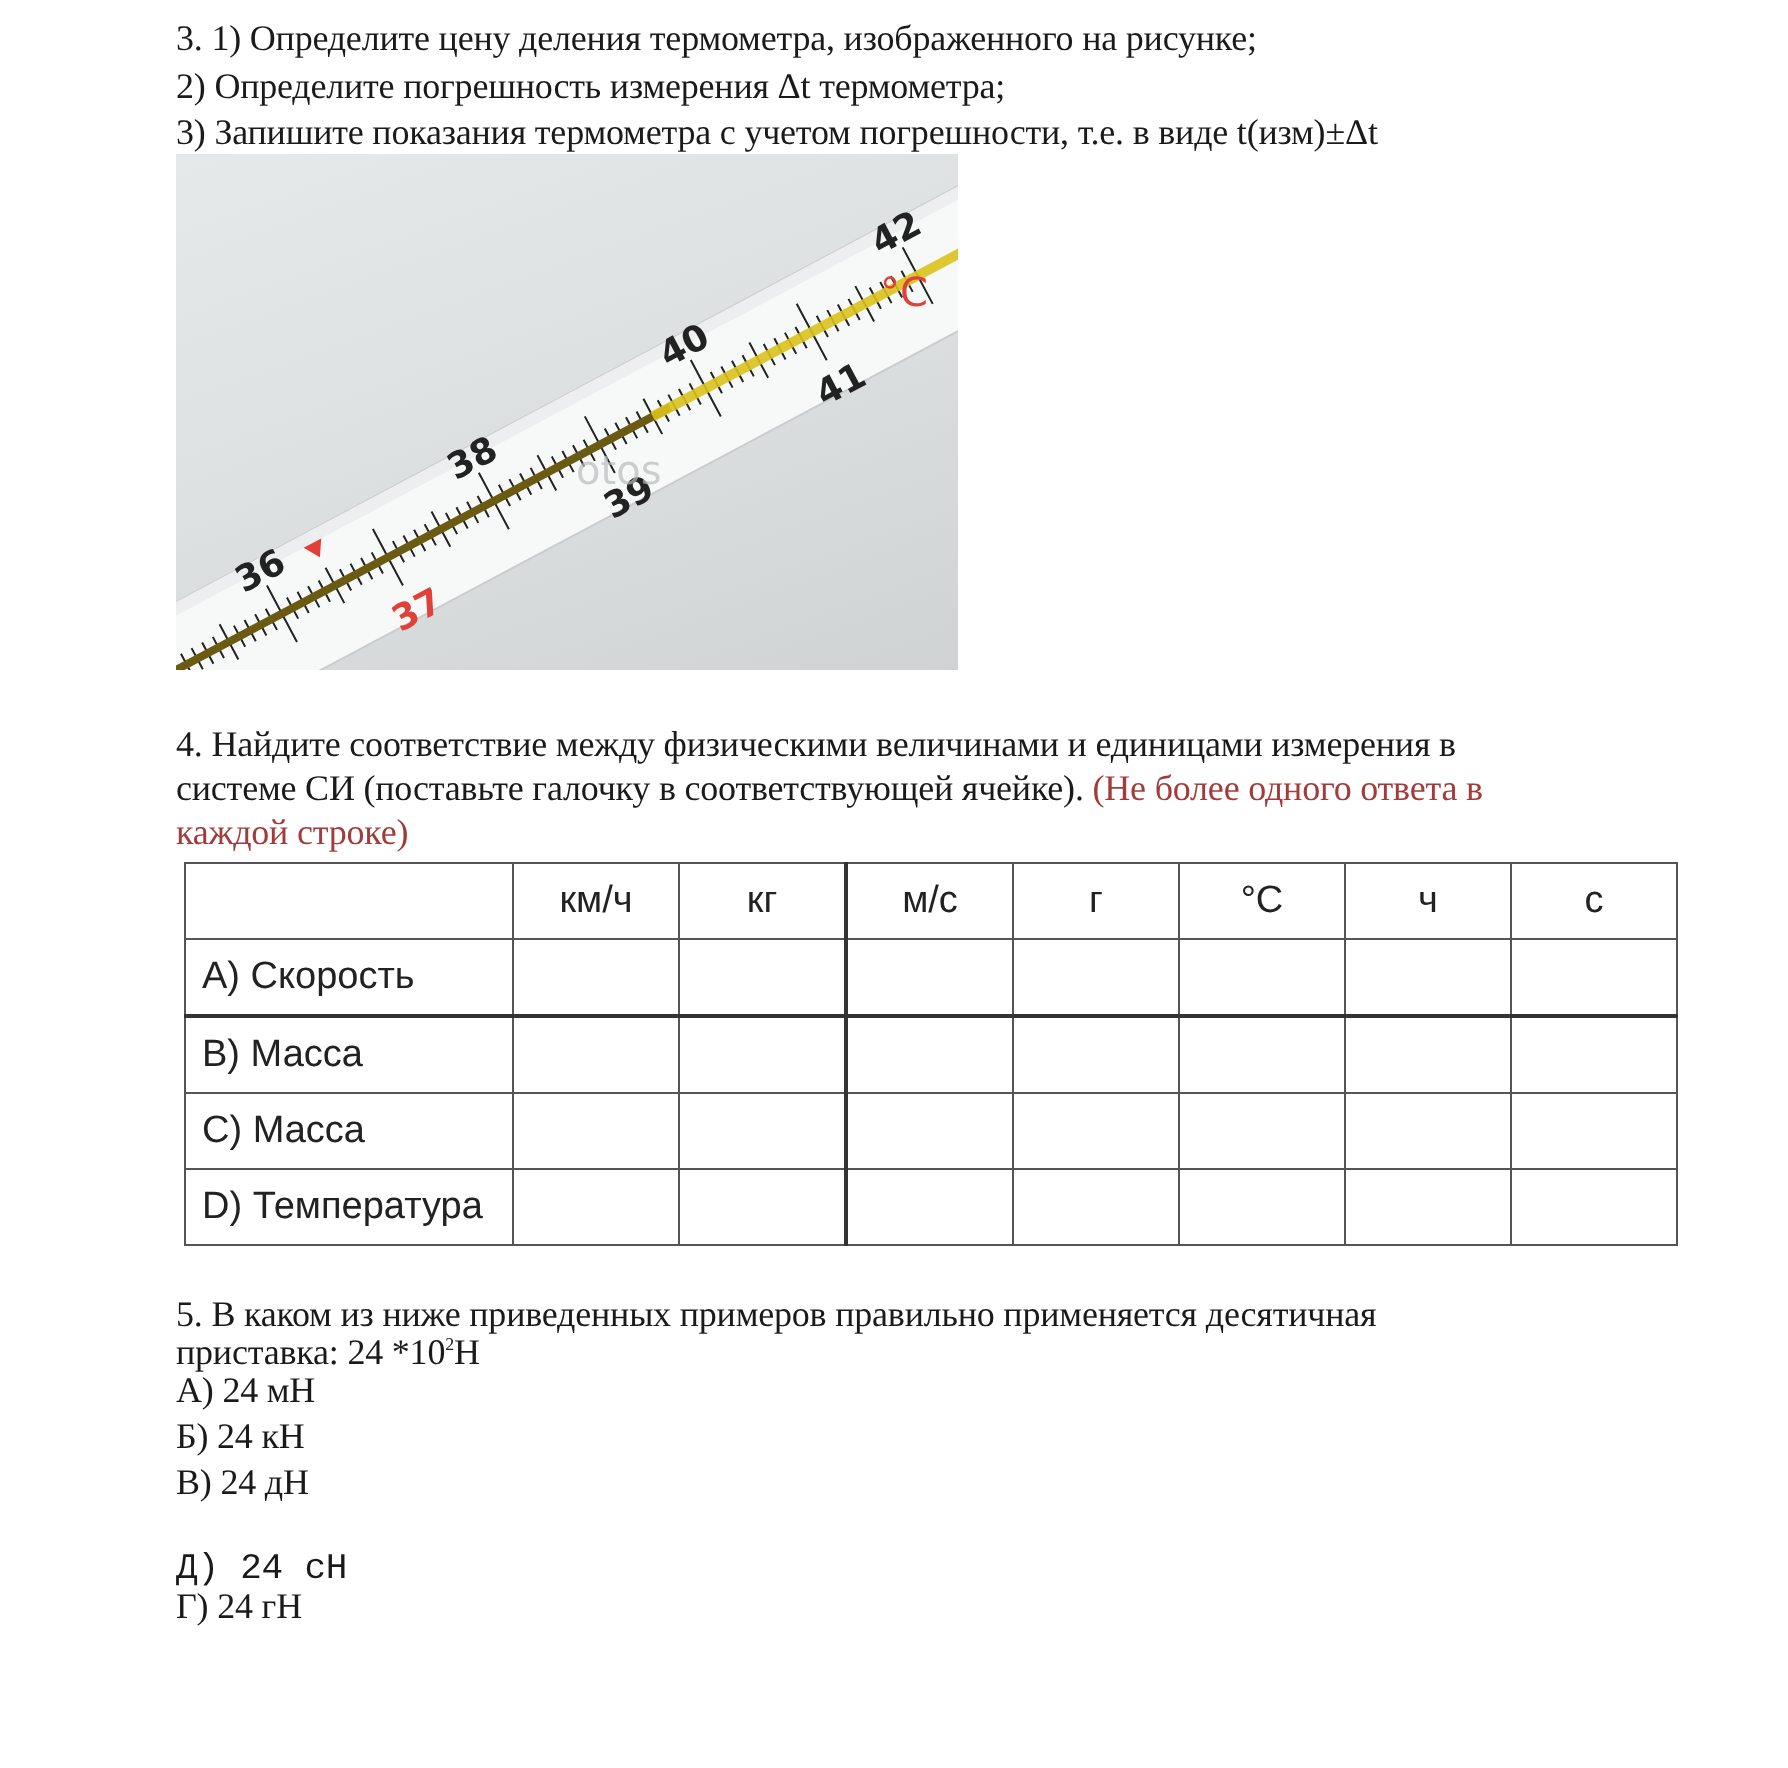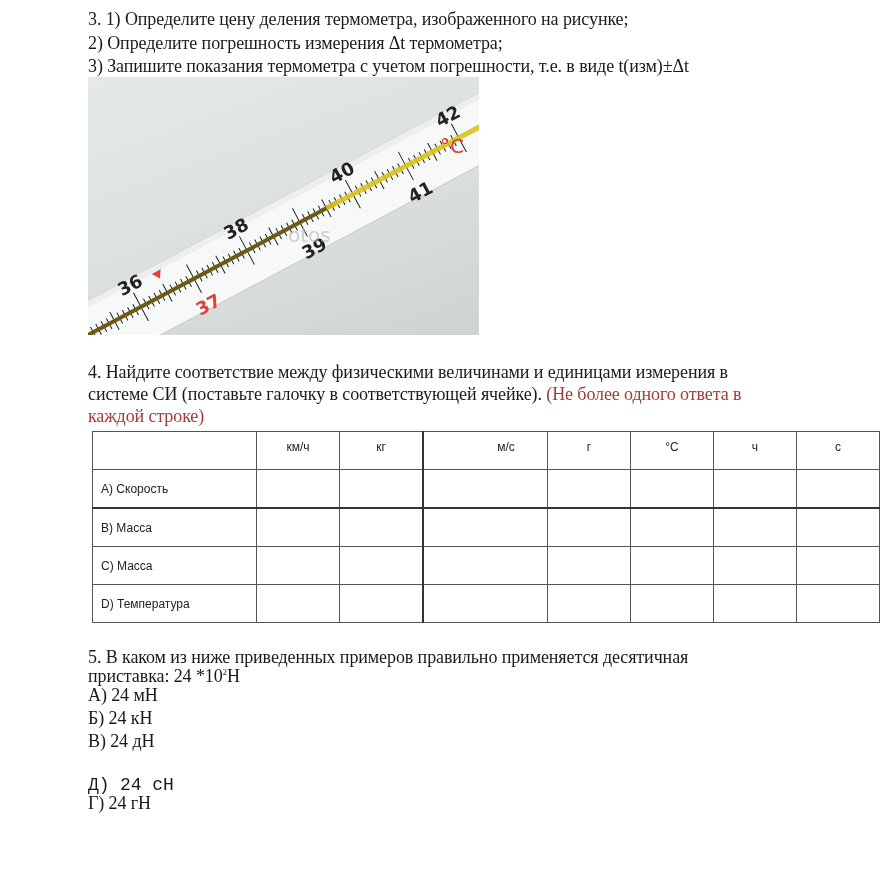--- a/index.html
+++ b/index.html
@@ -5,28 +5,28 @@
     html, body { margin: 0; padding: 0; background: #ffffff; }
     body { width: 894px; height: 884px; position: relative; overflow: hidden; }
     .serif { font-family: "Liberation Serif", "DejaVu Serif", serif; color: #1a1a1a; }
     .line { position: absolute; left: 88px; font-size: 18px; line-height: 22px; white-space: nowrap; letter-spacing: -0.1px; }
     .red { color: #a23b3b; }
     
     .thermo-img { position: absolute; left: 88px; top: 77px; width: 391px; height: 258px; overflow: hidden;
       background: linear-gradient(160deg, #e6e9ea 0%, #dde1e2 45%, #cfd3d4 100%); }
     .thermo-img svg { position: absolute; left: 0; top: 0; }
     
-    .tbl { position: absolute; left: 92px; top: 431px; border-collapse: collapse; font-family: "Liberation Sans", "DejaVu Sans", sans-serif; font-size: 12px; color: #222; }
+    .tbl { position: absolute; left: 92px; top: 431px; border-collapse: collapse; font-family: "Liberation Sans", "DejaVu Sans", sans-serif; font-size: 19px; color: #222; }
     .tbl td, .tbl th { border: 1px solid #555; padding: 0; height: 37px; font-weight: normal; }
     .tbl th { text-align: center; vertical-align: top; padding-top: 8px; height: 29px; }
     .tbl td.label { text-align: left; padding-left: 8px; width: 155px; }
     .tbl td.cell { width: 82px; }
     .tbl th.unit { width: 82px; }
     .tbl .thick-top td { border-top: 2px solid #333; }
-    .tbl .thick-left { border-left: 2px solid #333 !important; padding-left: 41px; }
+    .tbl .thick-left { border-left: 2px solid #333 !important; }
   </style>
 </head>
 <body>
 
 <div class="serif line" style="top:8px;text-align:right;">3. 1) Определите цену деления термометра, изображенного на рисунке;</div>
 <div class="serif line" style="top:32px;">2) Определите погрешность измерения Δt термометра;</div>
 <div class="serif line" style="top:55px;">3) Запишите показания термометра с учетом погрешности, т.е. в виде t(изм)±Δt</div>
 
 <div class="thermo-img">
   <svg width="391" height="258" viewBox="0 0 391 258" xmlns="http://www.w3.org/2000/svg">

